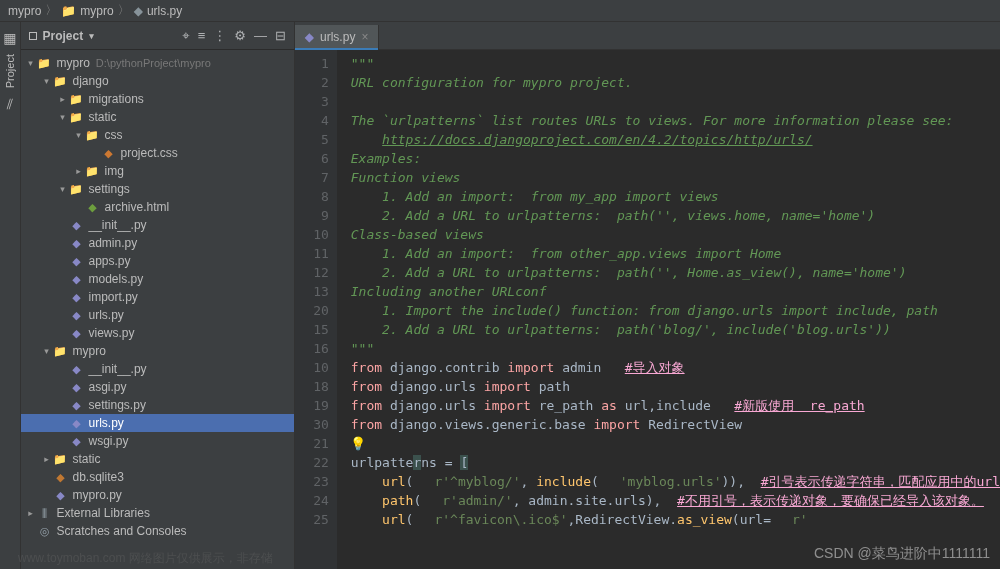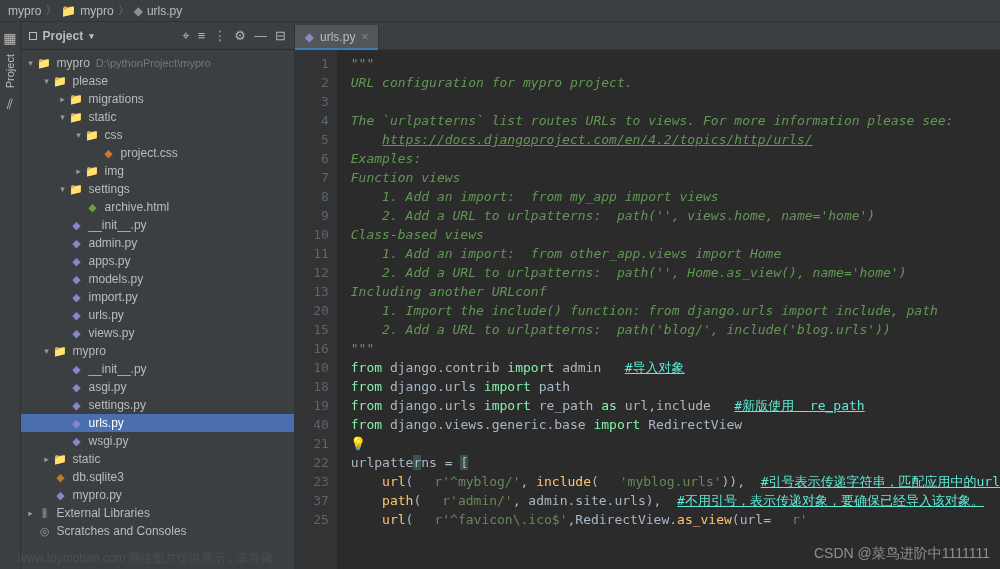--- a/index.html
+++ b/index.html
@@ -116,26 +116,26 @@
     .code {
       flex: 1;
       padding: 4px 0 4px 14px;
       line-height: 19px;
       position: relative;
       white-space: pre;
     }
     .code-line { height: 19px; }
     .c-docstring { color: #629755; font-style: italic; }
     .c-docstring-link { color: #629755; font-style: italic; text-decoration: underline; }
-    .c-keyword { color: #86efac; }
+    .c-keyword { color: #fca5a5; }
     .c-string { color: #6a8759; margin-left: 21px; }
     .c-ident { color: #a9b7c6; }
     .c-func { color: #ffc66d; }
     .c-op { color: #a9b7c6; }
-    .c-comment-line { color: #5eead4; text-decoration: underline; }
+    .c-comment-line { color: #f9a8d4; text-decoration: underline; }
     .bulb { color: #ffc66d; }
     .watermark {
       position: absolute;
       bottom: 6px;
       right: 10px;
       color: #d0d0d0;
       opacity: 0.6;
       font-size: 14px;
     }
     .bg-watermark {
@@ -190,21 +190,21 @@
     <div class="tree" id="tree">
         <div class="tree-row" style="padding-left: 4px;">
           <span class="tree-arrow">▾</span>
           <span class="tree-icon folder-icon">📁</span>
           <span class="tree-label">mypro</span>
           <span class="tree-path">D:\pythonProject\mypro</span>
         </div>
         <div class="tree-row" style="padding-left: 20px;">
           <span class="tree-arrow">▾</span>
           <span class="tree-icon folder-icon">📁</span>
-          <span class="tree-label">please</span>
+          <span class="tree-label">django</span>
         </div>
         <div class="tree-row" style="padding-left: 36px;">
           <span class="tree-arrow">▸</span>
           <span class="tree-icon folder-icon">📁</span>
           <span class="tree-label">migrations</span>
         </div>
         <div class="tree-row" style="padding-left: 36px;">
           <span class="tree-arrow">▾</span>
           <span class="tree-icon folder-icon">📁</span>
           <span class="tree-label">static</span>
@@ -350,25 +350,25 @@
           <div>10</div>
           <div>11</div>
           <div>12</div>
           <div>13</div>
           <div>20</div>
           <div>15</div>
           <div>16</div>
           <div>10</div>
           <div>18</div>
           <div>19</div>
-          <div>40</div>
+          <div>30</div>
           <div>21</div>
           <div>22</div>
           <div>23</div>
-          <div>37</div>
+          <div>24</div>
           <div>25</div>
         </div>
       <div class="code" id="code"><div class="code-line"><span class="c-docstring">"""</span></div><div class="code-line"><span class="c-docstring">URL configuration for mypro project.</span></div><div class="code-line"></div><div class="code-line"><span class="c-docstring">The `urlpatterns` list routes URLs to views. For more information please see:</span></div><div class="code-line">    <span class="c-docstring-link">https://docs.djangoproject.com/en/4.2/topics/http/urls/</span></div><div class="code-line"><span class="c-docstring">Examples:</span></div><div class="code-line"><span class="c-docstring">Function views</span></div><div class="code-line"><span class="c-docstring">    1. Add an import:  from my_app import views</span></div><div class="code-line"><span class="c-docstring">    2. Add a URL to urlpatterns:  path('', views.home, name='home')</span></div><div class="code-line"><span class="c-docstring">Class-based views</span></div><div class="code-line"><span class="c-docstring">    1. Add an import:  from other_app.views import Home</span></div><div class="code-line"><span class="c-docstring">    2. Add a URL to urlpatterns:  path('', Home.as_view(), name='home')</span></div><div class="code-line"><span class="c-docstring">Including another URLconf</span></div><div class="code-line"><span class="c-docstring">    1. Import the include() function: from django.urls import include, path</span></div><div class="code-line"><span class="c-docstring">    2. Add a URL to urlpatterns:  path('blog/', include('blog.urls'))</span></div><div class="code-line"><span class="c-docstring">"""</span></div><div class="code-line"><span class="c-keyword">from</span> django.contrib <span class="c-keyword">import</span> admin   <span class="c-comment-line">#导入对象</span></div><div class="code-line"><span class="c-keyword">from</span> django.urls <span class="c-keyword">import</span> path</div><div class="code-line"><span class="c-keyword">from</span> django.urls <span class="c-keyword">import</span> re_path <span class="c-keyword">as</span> url<span class="c-op">,</span>include   <span class="c-comment-line">#新版使用  re_path</span></div><div class="code-line"><span class="c-keyword">from</span> django.views.generic.base <span class="c-keyword">import</span> RedirectView</div><div class="code-line"><span class="bulb">💡</span></div><div class="code-line">urlpatte<span class="hl-bracket">r</span>ns = <span class="hl-bracket">[</span></div><div class="code-line">    <span class="c-func">url</span>(<span class="c-string">r'^myblog/'</span><span class="c-op">,</span> <span class="c-func">include</span>(<span class="c-string">'myblog.urls'</span>))<span class="c-op">,</span>  <span class="c-comment-line">#引号表示传递字符串，匹配应用中的url</span></div><div class="code-line">    <span class="c-func">path</span>(<span class="c-string">r'admin/'</span><span class="c-op">,</span> admin.site.urls)<span class="c-op">,</span>  <span class="c-comment-line">#不用引号，表示传递对象，要确保已经导入该对象。</span></div><div class="code-line">    <span class="c-func">url</span>(<span class="c-string">r'^favicon\.ico$'</span><span class="c-op">,</span>RedirectView.<span class="c-func">as_view</span>(<span class="c-ident">url</span>=<span class="c-string">r'</span></div></div>
     </div>
   </div>
 </div>
 
 <div class="bg-watermark">www.toymoban.com 网络图片仅供展示，非存储</div>
 <div class="watermark">CSDN @菜鸟进阶中1111111</div>
 

